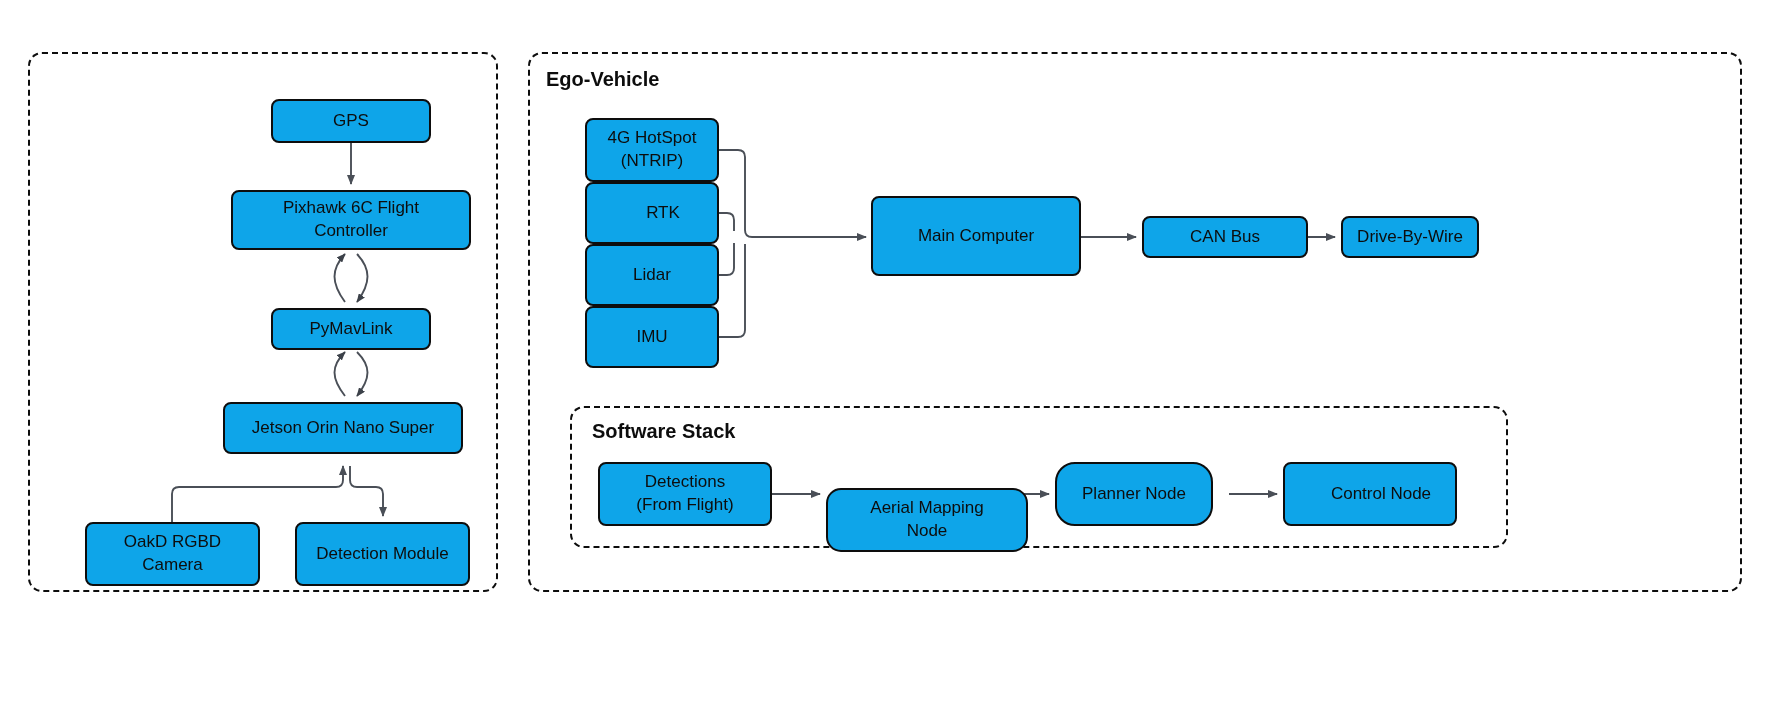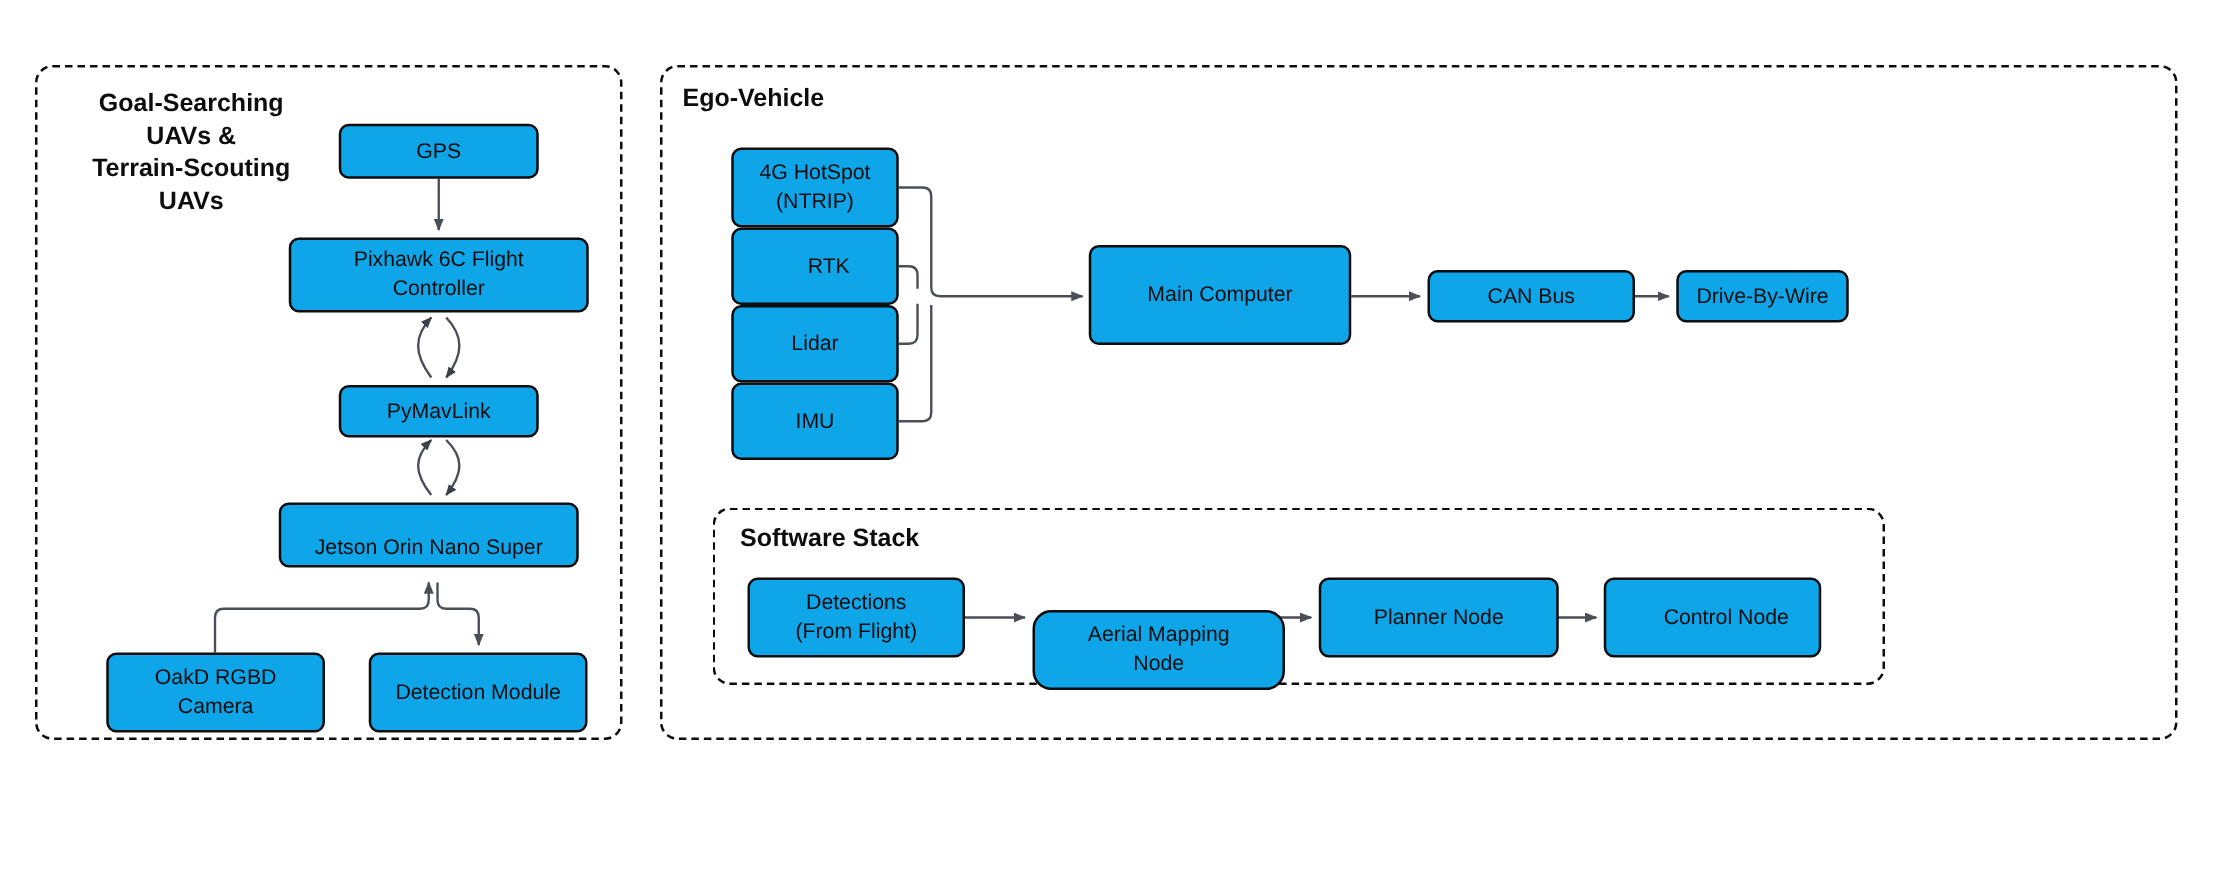--- a/index.html
+++ b/index.html
@@ -55,24 +55,20 @@
     padding: 2px 6px;
   }
   .node.sensor { border-radius: 8px; align-items: center; }
 </style>
 </head>
 <body>
 
 <div id="canvas">
 
   <div class="panel" id="panel-uav" style="left: 28px; top: 52px; width: 470px; height: 540px;"></div>
-  <div class="panel-title" id="title-uav" style="left: 48px; top: 70px; width: 210px; text-align: center;">Goal-Searching
-UAVs &amp;
-Terrain-Scouting
-UAVs</div>
 
   <div class="panel" id="panel-ego" style="left: 528px; top: 52px; width: 1214px; height: 540px;"></div>
   <div class="panel-title" id="title-ego" style="left: 546px; top: 66px;">Ego-Vehicle</div>
 
   <div class="panel" id="panel-software" style="left: 570px; top: 406px; width: 938px; height: 142px;"></div>
   <div class="panel-title" id="title-software" style="left: 592px; top: 418px;">Software Stack</div>
 
   <svg class="layer" id="connectors" viewBox="0 0 1770 704">
     <defs>
       <marker id="ah" markerWidth="10" markerHeight="8" refX="9" refY="4" orient="auto" markerUnits="userSpaceOnUse">
@@ -108,32 +104,32 @@
       <path d="M1000,494 L1049,494" marker-end="url(#ah)"></path>
       <path d="M1229,494 L1277,494" marker-end="url(#ah)"></path>
     </g>
   </svg>
 
   <div id="node-host">
       <div class="node" style="left: 271px; top: 99px; width: 160px; height: 44px;"><span>GPS</span></div>
       <div class="node" style="left: 231px; top: 190px; width: 240px; height: 60px;"><span>Pixhawk 6C Flight
 Controller</span></div>
       <div class="node" style="left: 271px; top: 308px; width: 160px; height: 42px;"><span>PyMavLink</span></div>
-      <div class="node" style="left: 223px; top: 402px; width: 240px; height: 52px; align-items: flex-end;"><span>Jetson Orin Nano Super</span></div>
+      <div class="node" style="left: 223px; top: 402px; width: 240px; height: 52px;"><span>Jetson Orin Nano Super</span></div>
       <div class="node" style="left: 85px; top: 522px; width: 175px; height: 64px;"><span>OakD RGBD
 Camera</span></div>
       <div class="node" style="left: 295px; top: 522px; width: 175px; height: 64px;"><span>Detection Module</span></div>
       <div class="node sensor" style="left: 585px; top: 118px; width: 134px; height: 64px;"><span>4G HotSpot
 (NTRIP)</span></div>
       <div class="node sensor" style="left: 585px; top: 182px; width: 134px; height: 62px; padding-left: 28px;"><span>RTK</span></div>
       <div class="node sensor" style="left: 585px; top: 244px; width: 134px; height: 62px;"><span>Lidar</span></div>
       <div class="node sensor" style="left: 585px; top: 306px; width: 134px; height: 62px;"><span>IMU</span></div>
       <div class="node" style="left: 871px; top: 196px; width: 210px; height: 80px;"><span>Main Computer</span></div>
       <div class="node" style="left: 1142px; top: 216px; width: 166px; height: 42px;"><span>CAN Bus</span></div>
       <div class="node" style="left: 1341px; top: 216px; width: 138px; height: 42px;"><span>Drive-By-Wire</span></div>
       <div class="node" style="left: 598px; top: 462px; width: 174px; height: 64px;"><span>Detections
 (From Flight)</span></div>
       <div class="node" style="left: 826px; top: 488px; width: 202px; height: 64px; border-radius: 15px;"><span>Aerial Mapping
 Node</span></div>
-      <div class="node" style="left: 1055px; top: 462px; width: 192px; height: 64px;"><span>Planner Node</span></div>
+      <div class="node" style="left: 1055px; top: 462px; width: 158px; height: 64px; border-radius: 20px;"><span>Planner Node</span></div>
       <div class="node" style="left: 1283px; top: 462px; width: 174px; height: 64px; padding-left: 28px;"><span>Control Node</span></div>
     </div>
 </div>
 
 </body></html>

